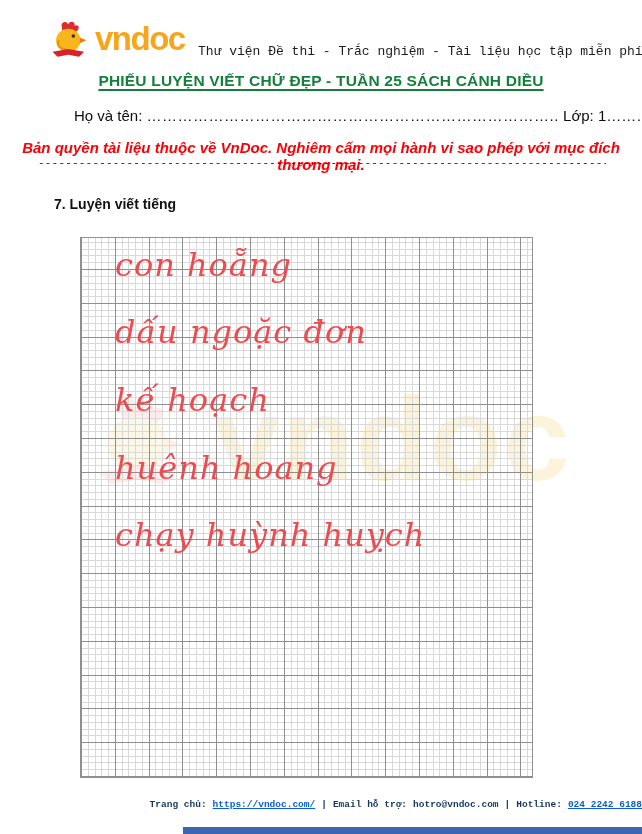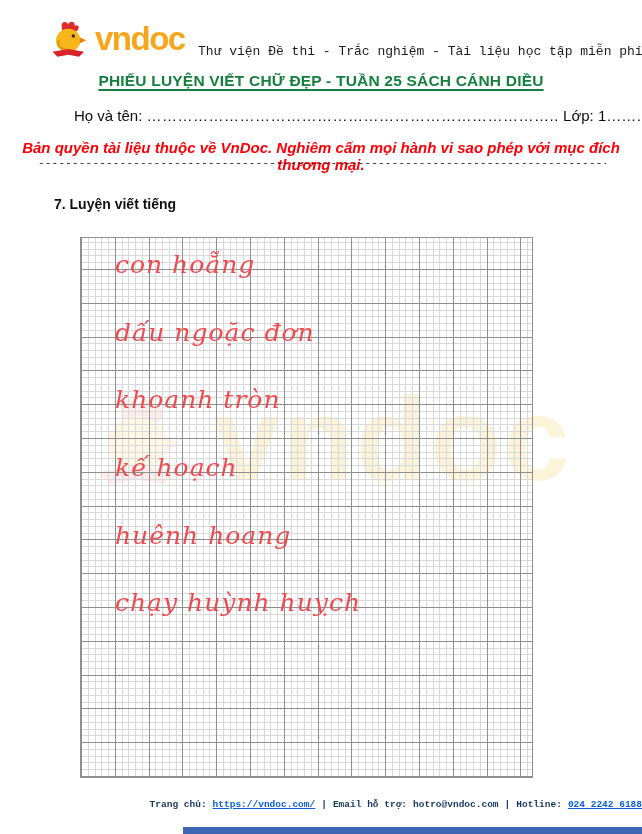--- a/index.html
+++ b/index.html
@@ -59,21 +59,21 @@
       repeating-linear-gradient(0deg,  #8f8f8f 0 1px, transparent 1px 33.8px),
       repeating-linear-gradient(90deg, #d9d9d9 0 1px, transparent 1px 6.76px),
       repeating-linear-gradient(0deg,  #d9d9d9 0 1px, transparent 1px 6.76px);
   }
   .word-row {
     height:67.6px; display:flex; align-items:center; padding-left:34px;
   }
   .word {
     position:relative; top:-7px;
     font-family:"DejaVu Serif", serif; font-style:italic;
-    font-size:25px; letter-spacing:1px; white-space:nowrap;
+    font-size:32px; letter-spacing:1px; white-space:nowrap;
   }
 
   
   .footer {
     position:absolute; top:799px; left:0; width:100%; text-align:right;
     font-family:"Liberation Mono", monospace; font-size:9.5px; font-weight:bold;
     color:#17375E; white-space:nowrap;
   }
   .footer a { color:#0B5ED7; text-decoration:underline; }
   .footer .gap { display:inline-block; width:6px; }
@@ -128,23 +128,20 @@
   </div>
 
   <div class="grid">
     <div class="word-row">
         <span class="word" style="color:#EE4B50">con hoẵng</span>
       </div>
     <div class="word-row">
         <span class="word" style="color:#EE4B50">dấu ngoặc đơn</span>
       </div>
     <div class="word-row">
-        <span class="word" style="color:#EE4B50">khoanh tròn</span>
-      </div>
-    <div class="word-row">
         <span class="word" style="color:#EE4B50">kế hoạch</span>
       </div>
     <div class="word-row">
         <span class="word" style="color:#EE4B50">huênh hoang</span>
       </div>
     <div class="word-row">
         <span class="word" style="color:#EE4B50">chạy huỳnh huỵch</span>
       </div>
   </div>
 

